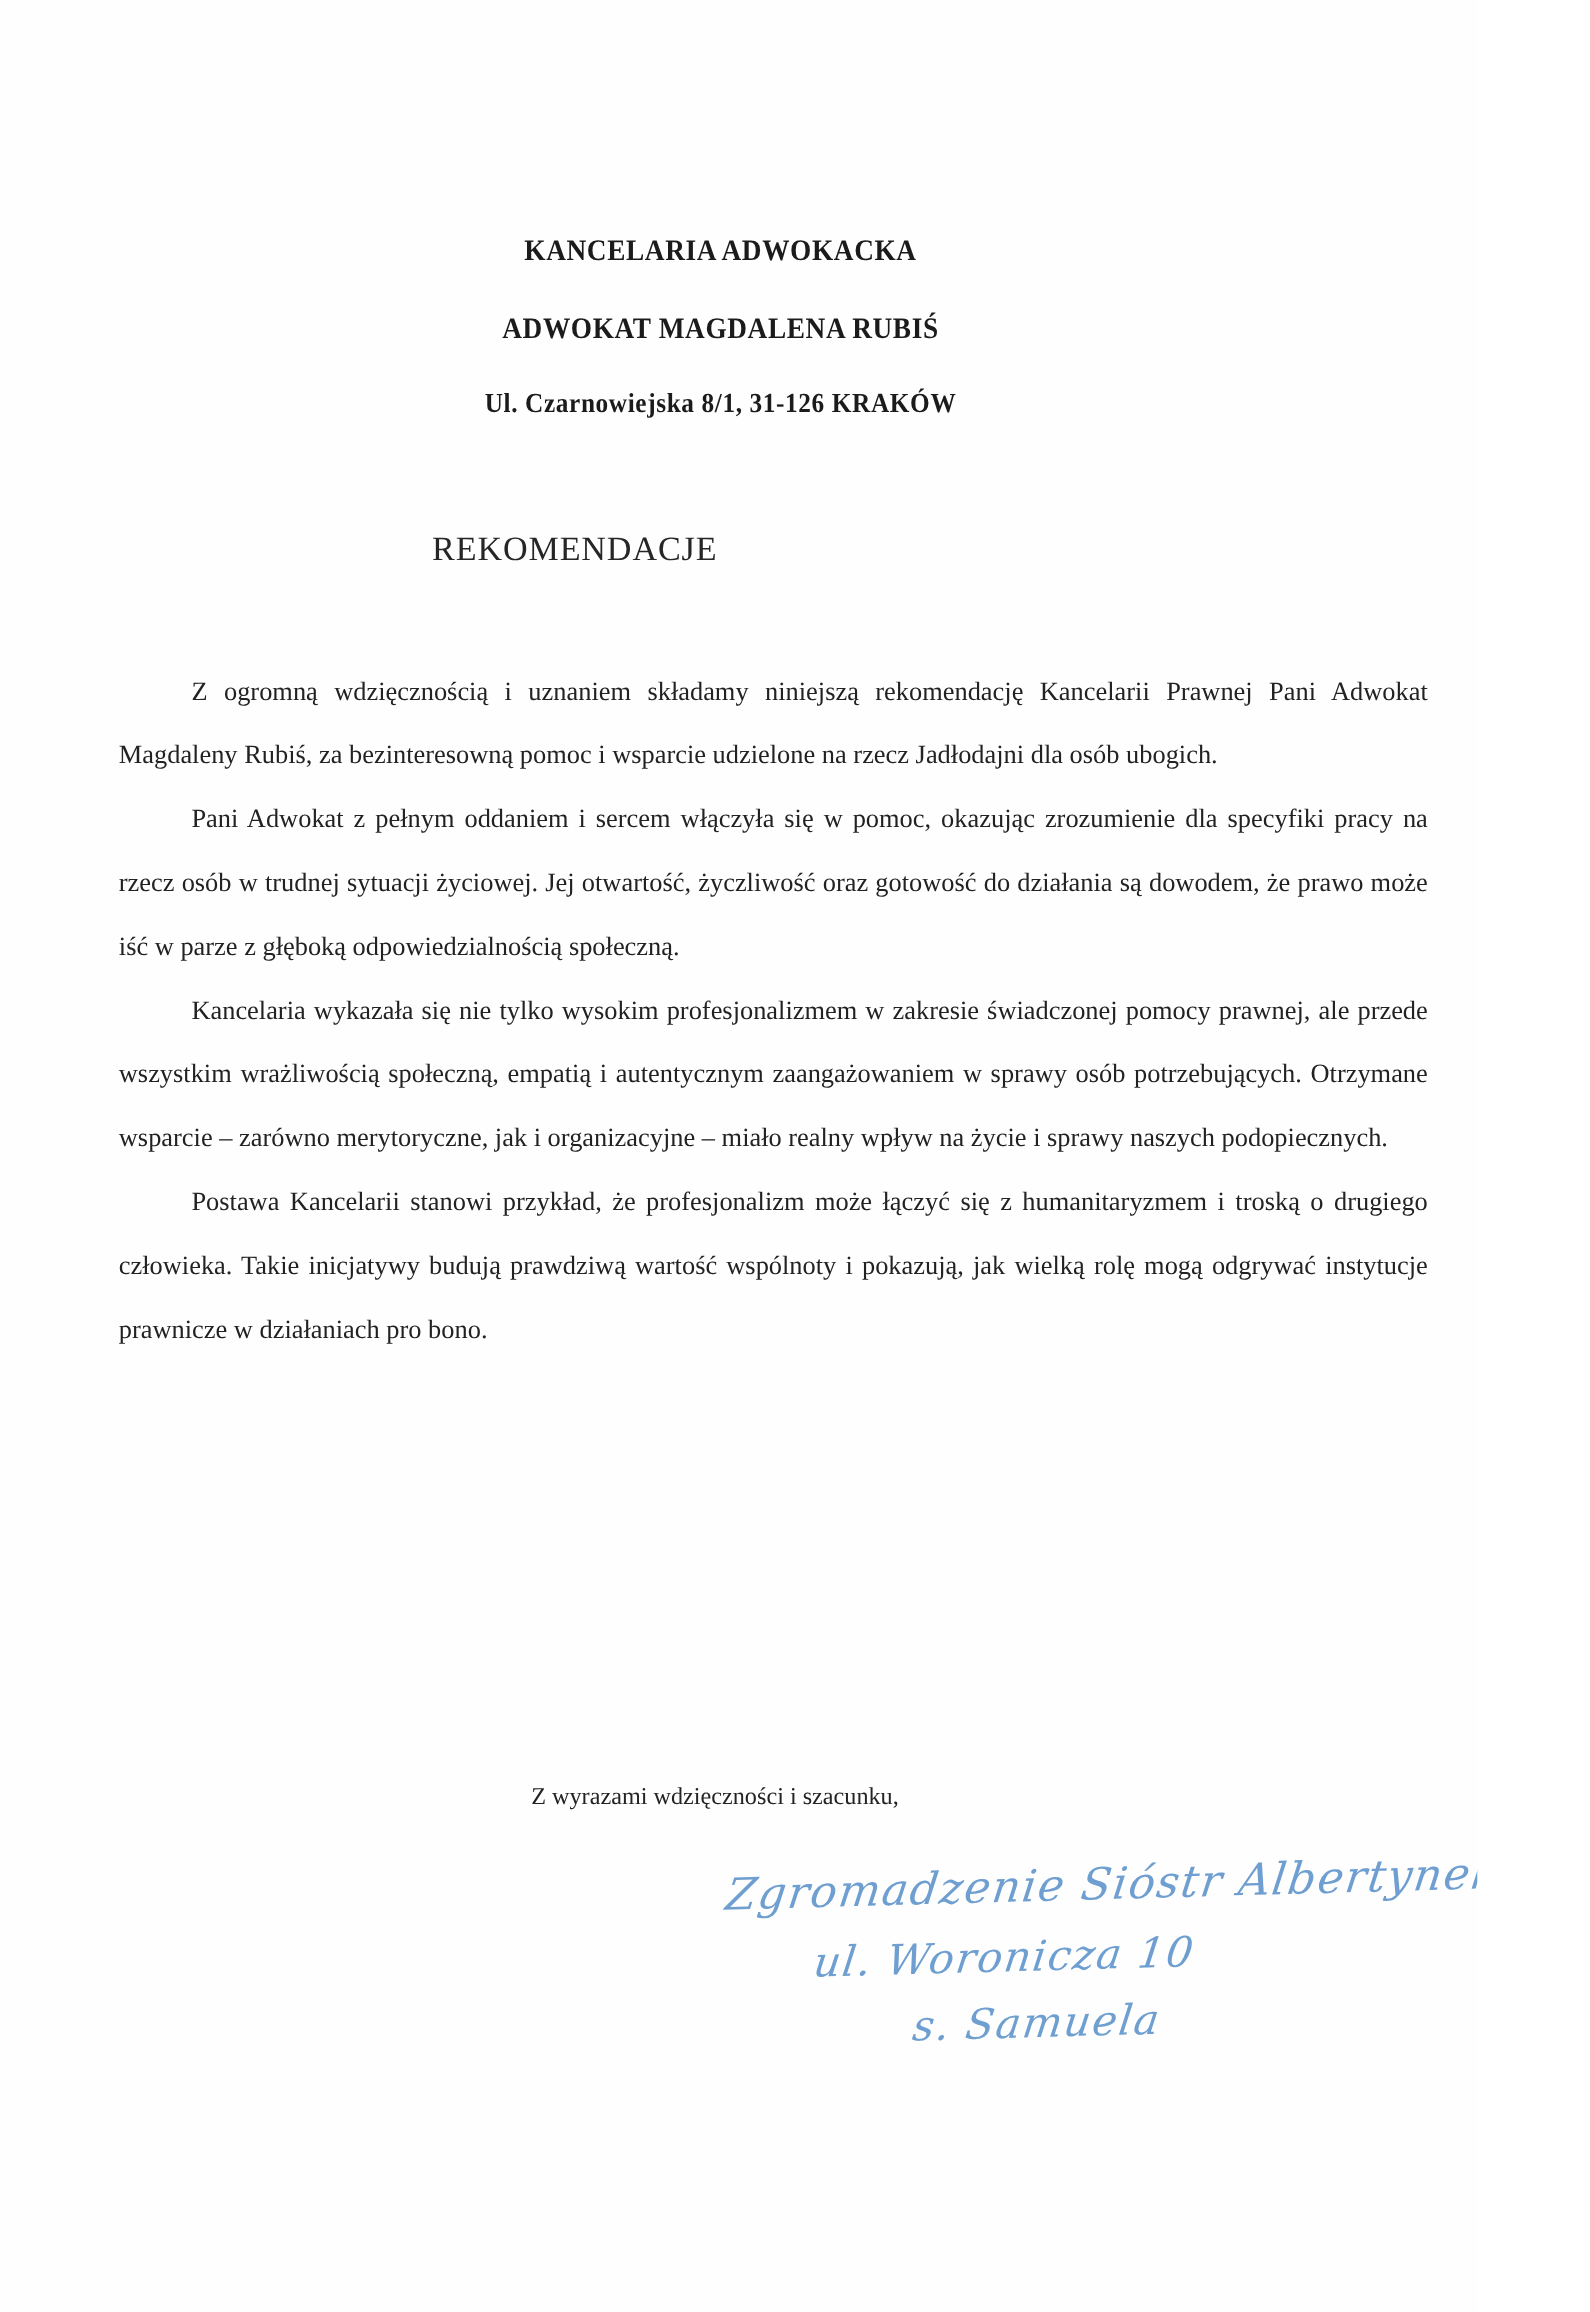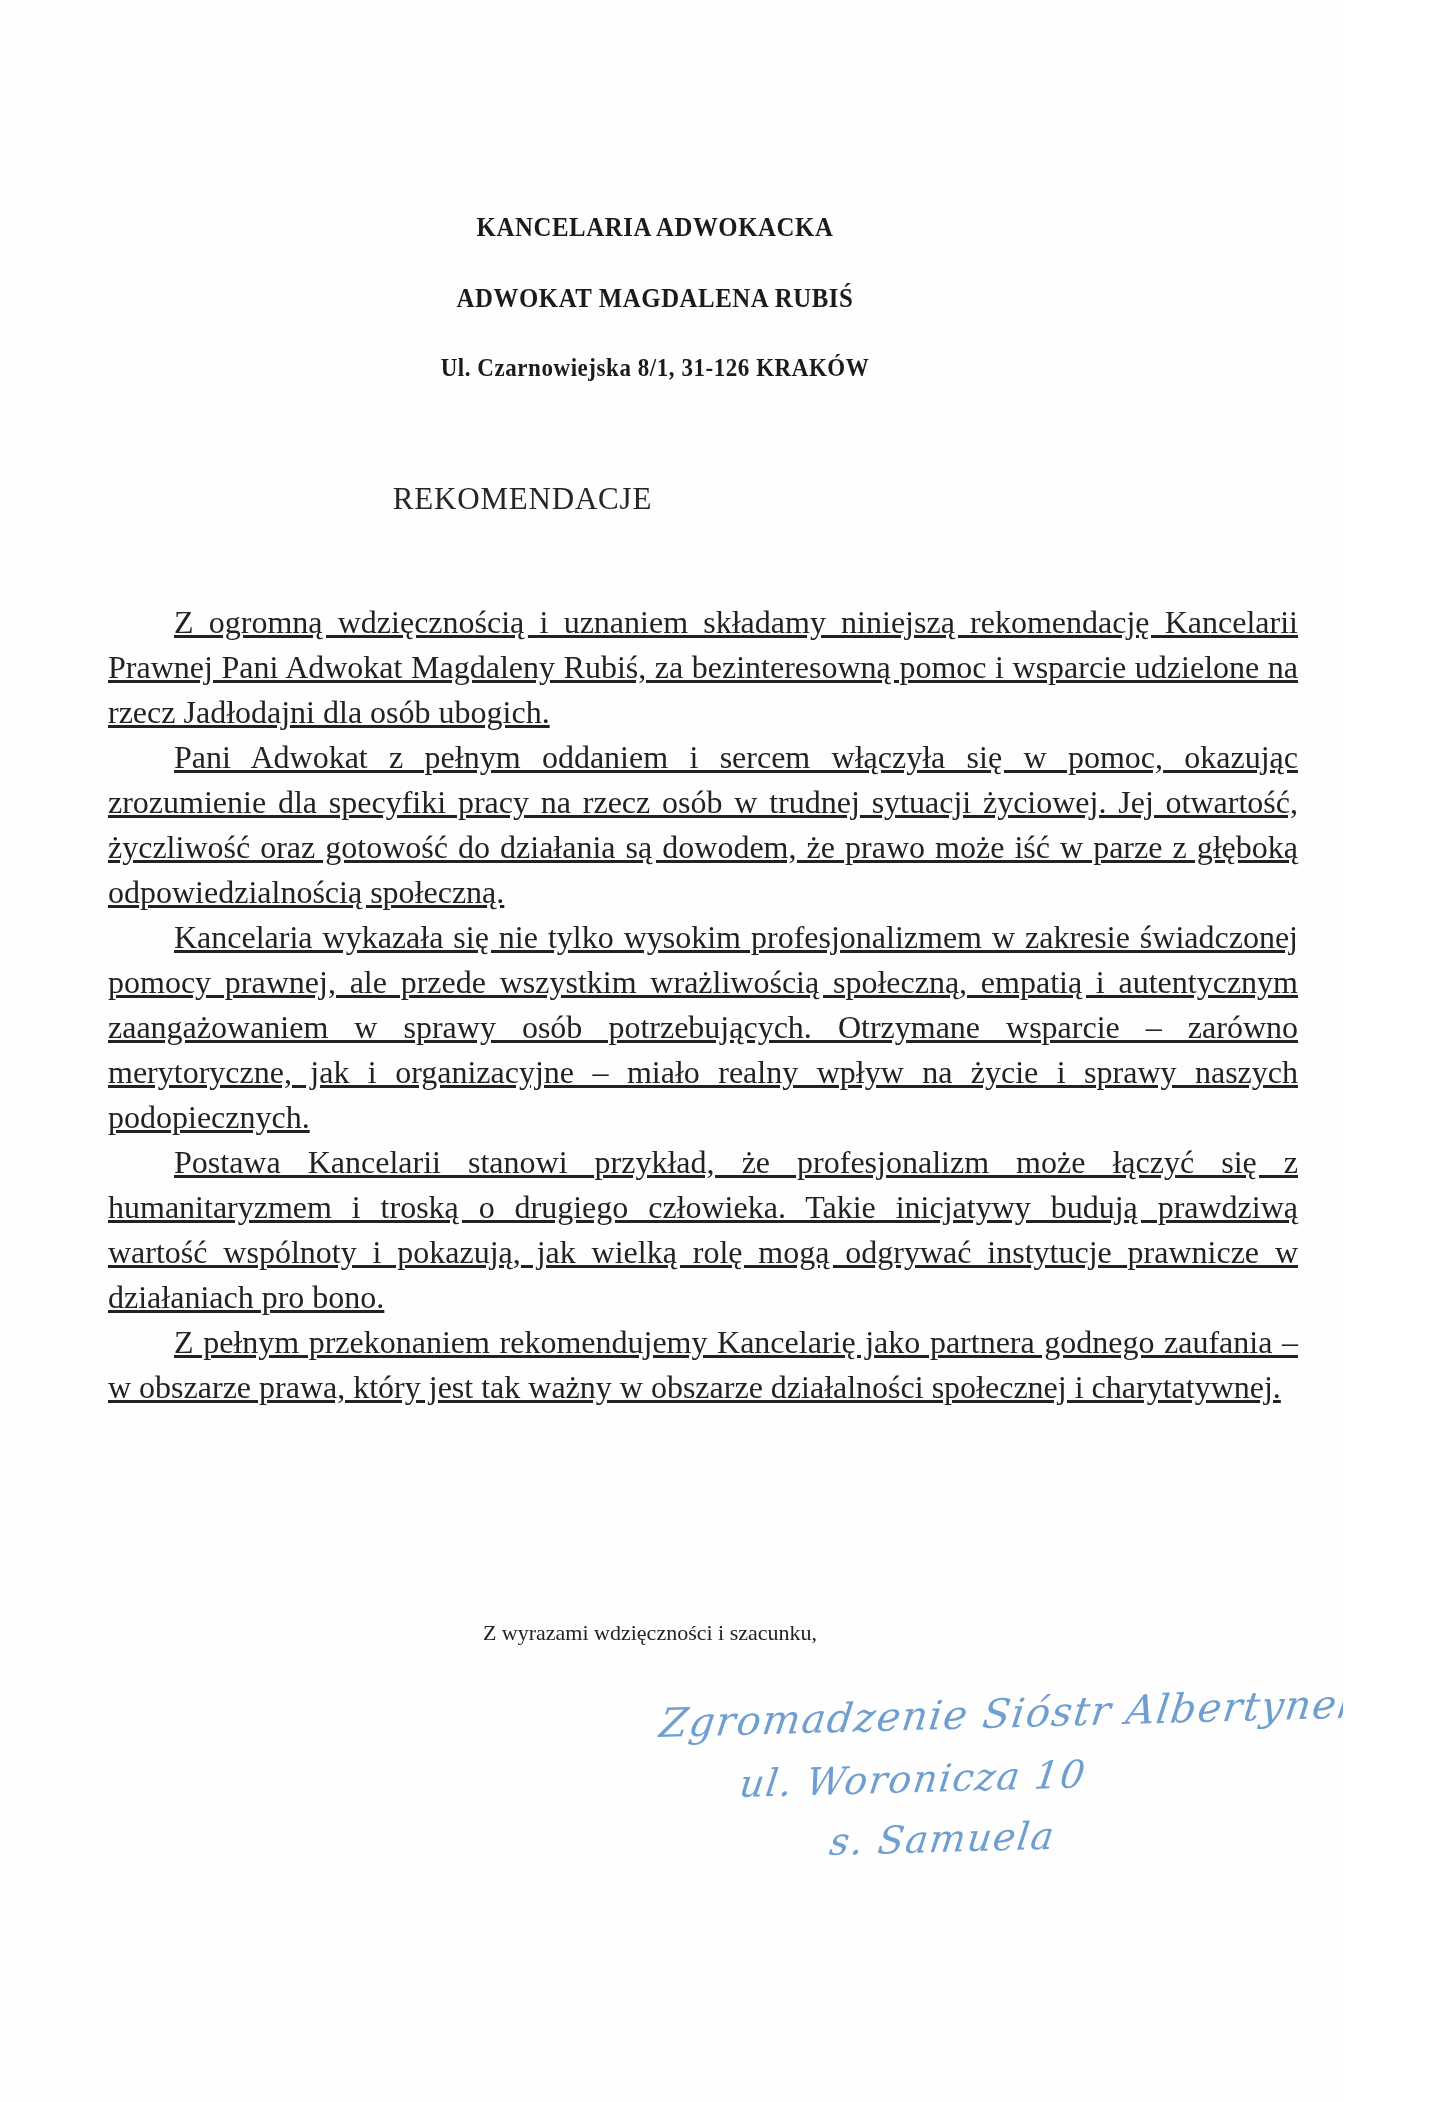--- a/index.html
+++ b/index.html
@@ -52,29 +52,28 @@
   }
 
   
   .body-block {
     position: absolute;
     left: 108px;
     top: 600px;
     width: 1190px;
   }
   .para {
-    font-size: 32px;
-    line-height: 45px;
+    font-size: 24px;
+    line-height: 58px;
     text-align: justify;
     text-justify: inter-word;
     text-indent: 66px;
     margin: 0 0 0 0;
     color: #222222;
     hyphens: none;
-    text-decoration: underline;
   }
 
   
   .closing {
     position: absolute;
     left: 0;
     top: 1620px;
     width: 1300px;
     text-align: center;
     font-size: 22px;
@@ -113,21 +112,20 @@
     <div class="lh-line lh-3">Ul. Czarnowiejska 8/1, 31-126 KRAKÓW</div>
   </div>
 
   <div class="doc-title">REKOMENDACJE</div>
 
   <div class="body-block">
     <p class="para">Z ogromną wdzięcznością i uznaniem składamy niniejszą rekomendację Kancelarii Prawnej Pani Adwokat Magdaleny Rubiś, za bezinteresowną pomoc i wsparcie udzielone na rzecz Jadłodajni dla osób ubogich.</p>
     <p class="para">Pani Adwokat z pełnym oddaniem i sercem włączyła się w pomoc, okazując zrozumienie dla specyfiki pracy na rzecz osób w trudnej sytuacji życiowej. Jej otwartość, życzliwość oraz gotowość do działania są dowodem, że prawo może iść w parze z głęboką odpowiedzialnością społeczną.</p>
     <p class="para">Kancelaria wykazała się nie tylko wysokim profesjonalizmem w zakresie świadczonej pomocy prawnej, ale przede wszystkim wrażliwością społeczną, empatią i autentycznym zaangażowaniem w sprawy osób potrzebujących. Otrzymane wsparcie – zarówno merytoryczne, jak i organizacyjne – miało realny wpływ na życie i sprawy naszych podopiecznych.</p>
     <p class="para">Postawa Kancelarii stanowi przykład, że profesjonalizm może łączyć się z humanitaryzmem i troską o drugiego człowieka. Takie inicjatywy budują prawdziwą wartość wspólnoty i pokazują, jak wielką rolę mogą odgrywać instytucje prawnicze w działaniach pro bono.</p>
-    <p class="para">Z pełnym przekonaniem rekomendujemy Kancelarię jako partnera godnego zaufania – w obszarze prawa, który jest tak ważny w obszarze działalności społecznej i charytatywnej.</p>
   </div>
 
   <div class="closing">Z wyrazami wdzięczności i szacunku,</div>
 
   <div class="signature" style="color: rgb(111, 159, 208);">
     <div class="sig-line sig-1">Zgromadzenie Sióstr Albertynek</div>
     <div class="sig-line sig-2">ul. Woronicza 10</div>
     <div class="sig-line sig-3">s. Samuela</div>
   </div>
 

